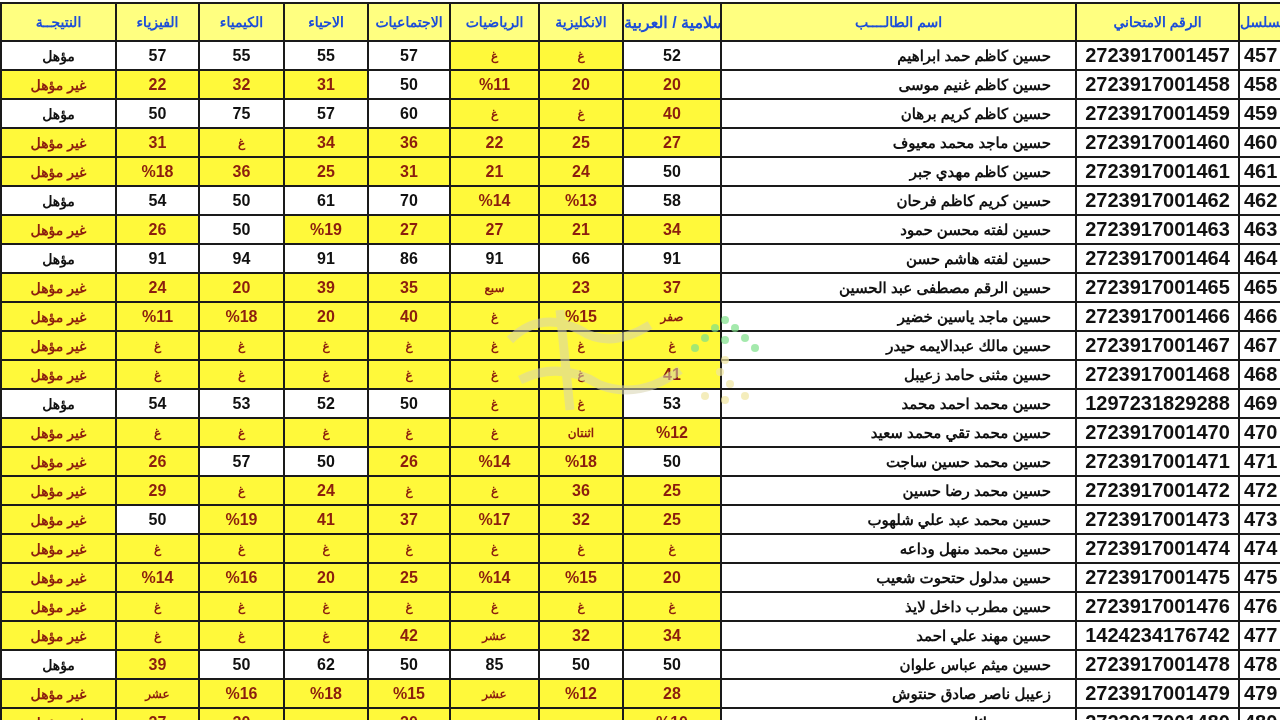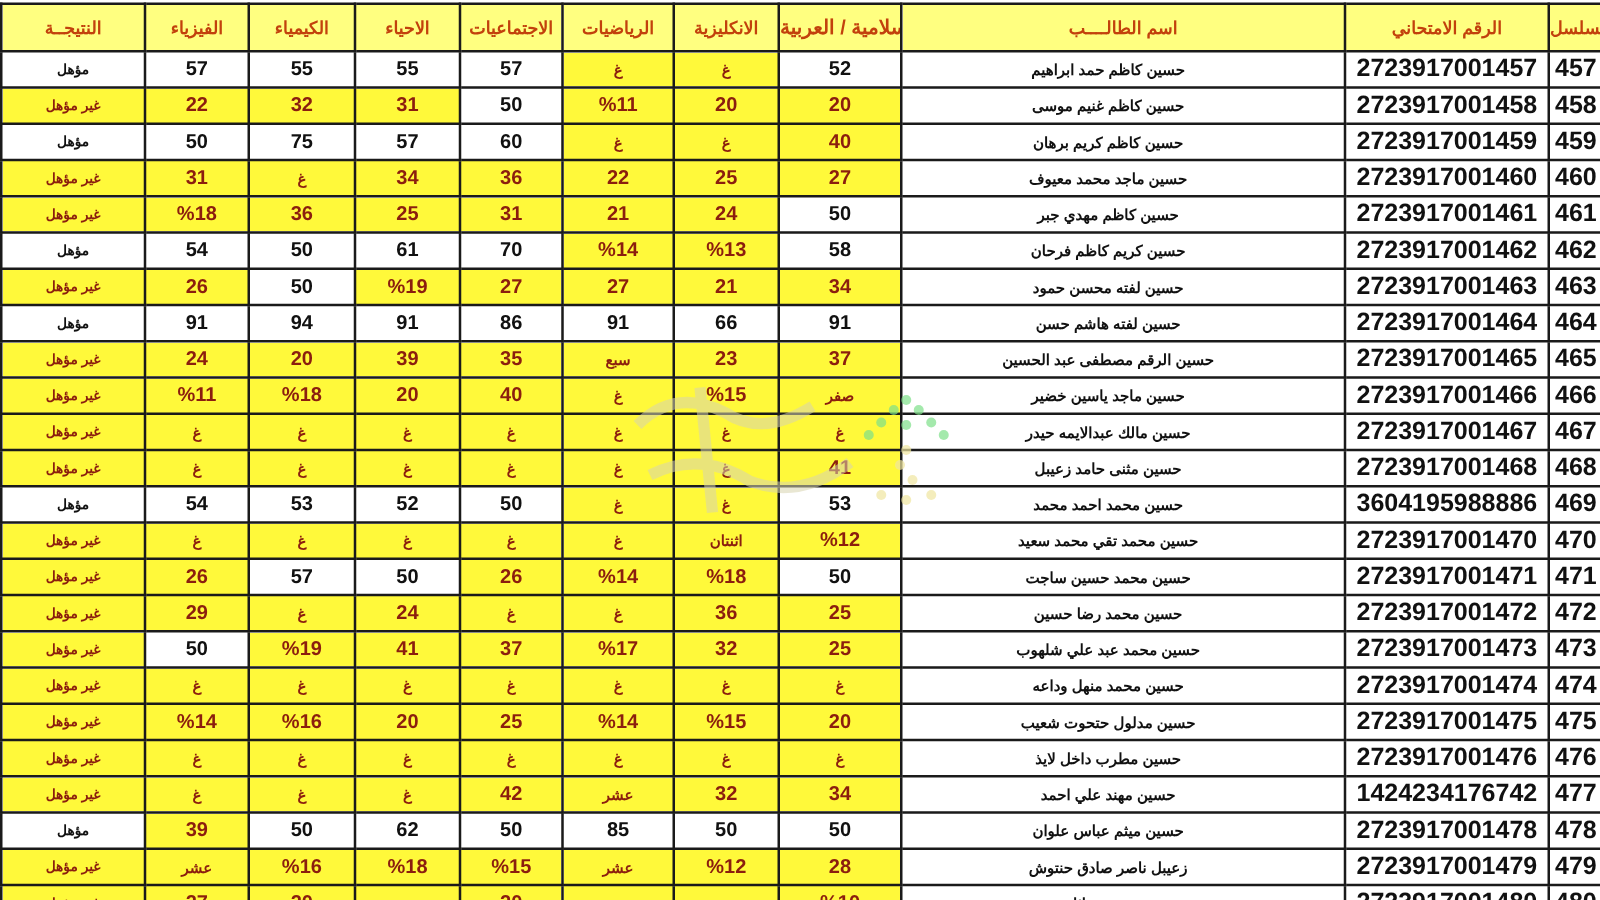--- a/index.html
+++ b/index.html
@@ -1,23 +1,23 @@
 <!DOCTYPE html>
 <html><head>
 <meta charset="utf-8">
 <style>
   html, body { margin:0; padding:0; }
   body { width:1280px; height:720px; overflow:hidden; background:#ffffff; font-family:"Liberation Sans", sans-serif; }
   table { border-collapse:collapse; table-layout:fixed; position:absolute; top:2px; left:0; width:1282px; }
   td, th { border:2px solid #1a1a1a; height:27px; padding:0; text-align:center; font-weight:bold; overflow:hidden; white-space:nowrap; }
-  th { background:#ffff80; height:36px; font-size:14px; color:#c2410c; font-weight:bold; }
+  th { background:#ffff80; height:36px; font-size:14px; color:#1d4ed8; font-weight:bold; }
   td { font-size:16px; color:#111; background:#ffffff; }
   td.y { background:#fff93a; color:#8b1e0e; }
-  td.res { font-size:11px; }
-  td.name { text-align:center; padding-right:24px; font-size:12px; }
+  td.res { font-size:14px; }
+  td.name { text-align:right; padding-right:24px; font-size:15px; }
   td.num { font-size:20px; }
   td.sm { font-size:12px; }
   .wm { position:absolute; pointer-events:none; }
 </style>
 </head>
 <body>
 
 <table>
   <colgroup>
     <col style="width:115px">
@@ -207,21 +207,21 @@
       <tr>
         <td class="res">مؤهل</td>
         <td class="">54</td>
         <td class="">53</td>
         <td class="">52</td>
         <td class="">50</td>
         <td class="y sm">غ</td>
         <td class="y sm">غ</td>
         <td class="">53</td>
         <td class="name">حسين محمد احمد محمد</td>
-        <td class="num">3604195988886</td>
+        <td class="num">1297231829288</td>
         <td class="num" style="text-align: left; padding-left: 4px;">469</td>
       </tr>
       <tr>
         <td class="y res">غير مؤهل</td>
         <td class="y sm">غ</td>
         <td class="y sm">غ</td>
         <td class="y sm">غ</td>
         <td class="y sm">غ</td>
         <td class="y sm">غ</td>
         <td class="y sm">اثنتان</td>

